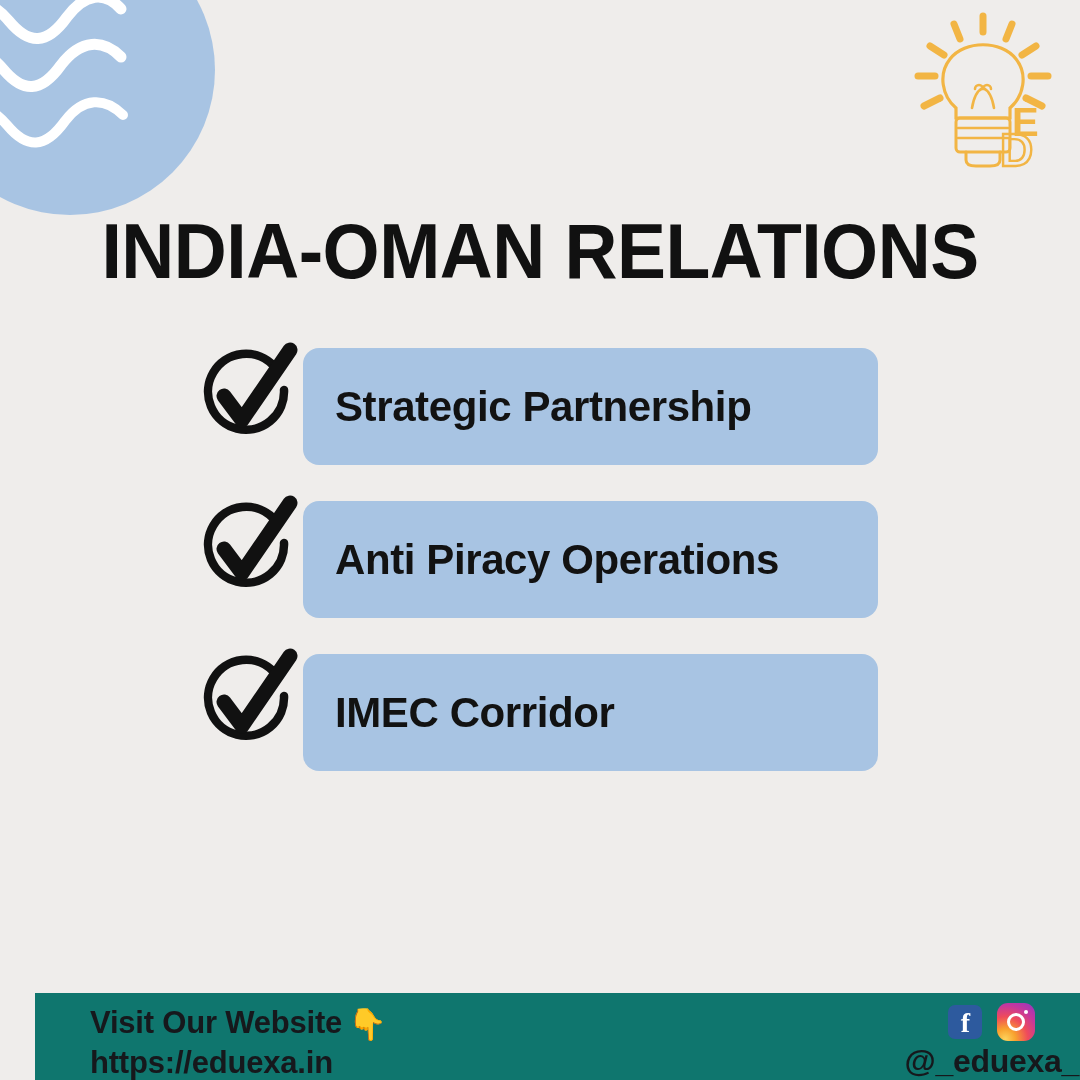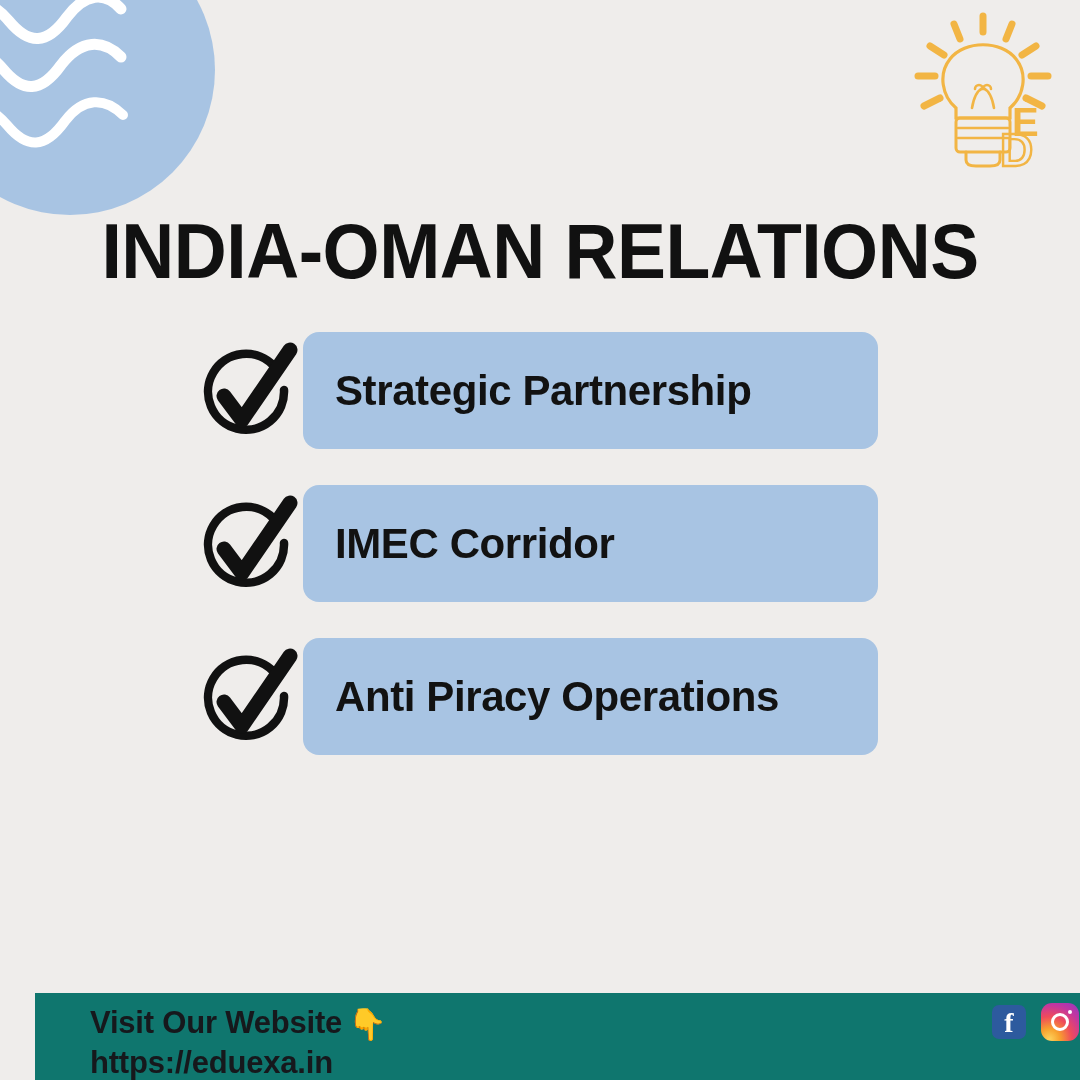--- a/index.html
+++ b/index.html
@@ -75,21 +75,21 @@
   .check-icon {
     position: absolute;
     left: 196px;
     top: 6px;
     width: 104px;
     height: 104px;
   }
   .pill {
     position: absolute;
     left: 303px;
-    top: 0;
+    top: 16px;
     width: 575px;
     height: 117px;
     background: #A8C4E3;
     border-radius: 16px;
     box-sizing: border-box;
     display: flex;
     align-items: center;
     padding-left: 32px;
   }
   .pill-label {
@@ -260,31 +260,31 @@
         <span class="pill-label">Strategic Partnership</span>
       </div>
     </div>
 
     <div class="row">
       <svg class="check-icon" viewBox="0 0 104 104">
         <path d="M 78 28 A 38 38 0 1 0 88 52" fill="none" stroke="#111111" stroke-width="8.5" stroke-linecap="round"></path>
         <path d="M 28 58 L 46 82 L 94 12" fill="none" stroke="#111111" stroke-width="15" stroke-linecap="round" stroke-linejoin="round"></path>
       </svg>
       <div class="pill">
-        <span class="pill-label">IMEC Corridor</span>
+        <span class="pill-label">Anti Piracy Operations</span>
       </div>
     </div>
 
     <div class="row">
       <svg class="check-icon" viewBox="0 0 104 104">
         <path d="M 78 28 A 38 38 0 1 0 88 52" fill="none" stroke="#111111" stroke-width="8.5" stroke-linecap="round"></path>
         <path d="M 28 58 L 46 82 L 94 12" fill="none" stroke="#111111" stroke-width="15" stroke-linecap="round" stroke-linejoin="round"></path>
       </svg>
       <div class="pill">
-        <span class="pill-label">Anti Piracy Operations</span>
+        <span class="pill-label">IMEC Corridor</span>
       </div>
     </div>
 
 
   </div>
 
   <div class="footer">
 
     <div class="footer-left">
       <div class="footer-line">
@@ -296,17 +296,18 @@
     <div class="footer-right">
       <div class="social-row">
         <div class="fb-icon">
           <span class="fb-glyph">f</span>
         </div>
         <div class="ig-icon">
           <span class="ig-ring"></span>
           <span class="ig-dot"></span>
         </div>
       </div>
+      <div class="handle">@_eduexa_</div>
     </div>
 
   </div>
 
 </div>
 
 </body></html>

